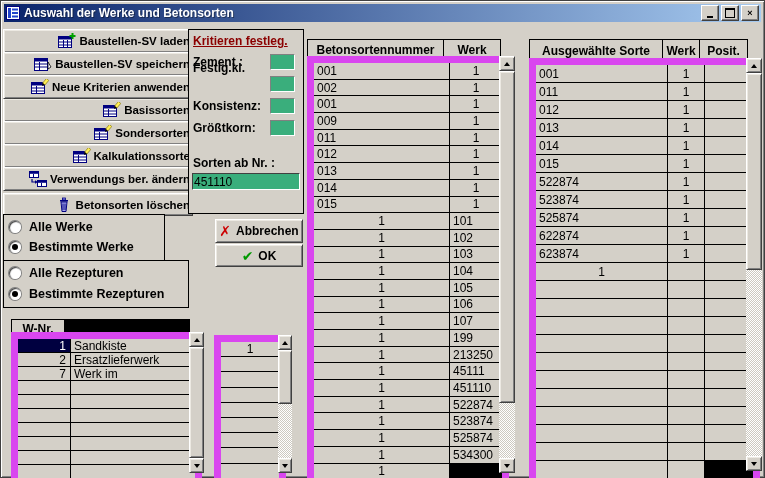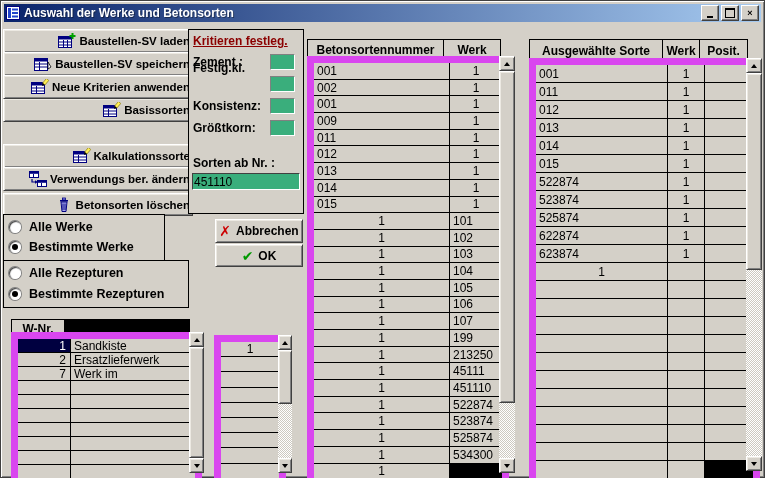--- a/index.html
+++ b/index.html
@@ -155,20 +155,36 @@
           <line x1="1" y1="12" x2="13" y2="12" stroke="#000080"></line>
           <line x1="5.5" y1="7" x2="5.5" y2="14" stroke="#000080"></line>
           <g transform="rotate(40 13 4)">
             <rect x="12" y="-1" width="3" height="6" fill="#ffee55" stroke="#807000" stroke-width="0.6"></rect>
             <path d="M12 5l1.5 2.5L15 5z" fill="#000"></path>
           </g>
         </svg>
       </span>
     <span>Neue Kriterien anwenden</span>
   </div>
+  <div class="toolbtn raised" style="top:120px">
+    <span class="ic">
+        <svg width="18" height="16">
+          <rect x="0.5" y="3.5" width="13" height="11" fill="#fff" stroke="#000080"></rect>
+          <rect x="1" y="4" width="12" height="2.5" fill="#000080"></rect>
+          <line x1="1" y1="9" x2="13" y2="9" stroke="#000080"></line>
+          <line x1="1" y1="12" x2="13" y2="12" stroke="#000080"></line>
+          <line x1="5.5" y1="7" x2="5.5" y2="14" stroke="#000080"></line>
+          <g transform="rotate(40 13 4)">
+            <rect x="12" y="-1" width="3" height="6" fill="#ffee55" stroke="#807000" stroke-width="0.6"></rect>
+            <path d="M12 5l1.5 2.5L15 5z" fill="#000"></path>
+          </g>
+        </svg>
+      </span>
+    <span>Sondersorten</span>
+  </div>
   <div class="toolbtn raised" style="top:143px">
     <span class="ic">
         <svg width="18" height="16">
           <rect x="0.5" y="3.5" width="13" height="11" fill="#fff" stroke="#000080"></rect>
           <rect x="1" y="4" width="12" height="2.5" fill="#000080"></rect>
           <line x1="1" y1="9" x2="13" y2="9" stroke="#000080"></line>
           <line x1="1" y1="12" x2="13" y2="12" stroke="#000080"></line>
           <line x1="5.5" y1="7" x2="5.5" y2="14" stroke="#000080"></line>
           <g transform="rotate(40 13 4)">
             <rect x="12" y="-1" width="3" height="6" fill="#ffee55" stroke="#807000" stroke-width="0.6"></rect>

